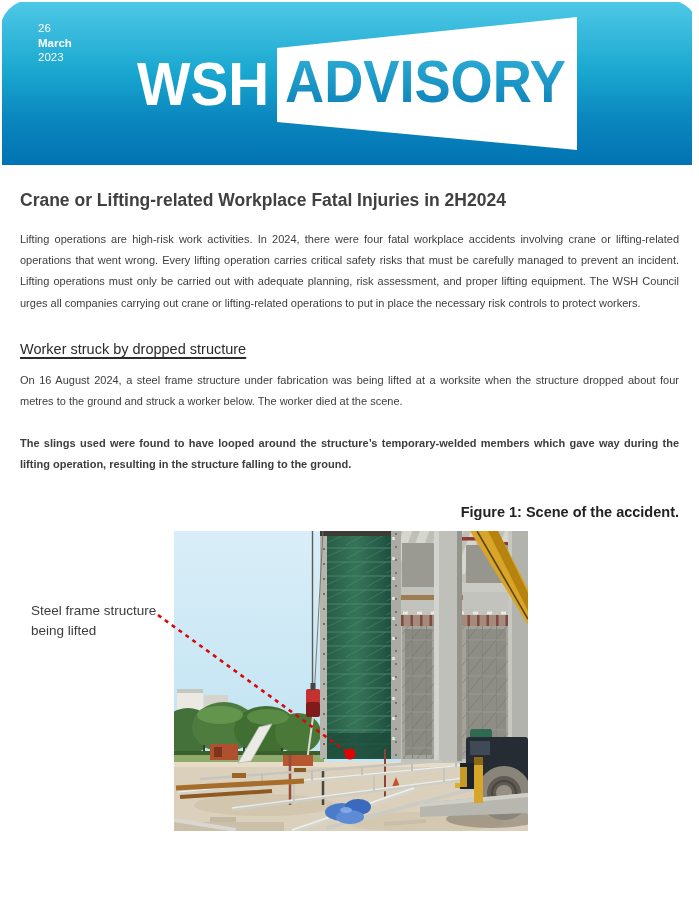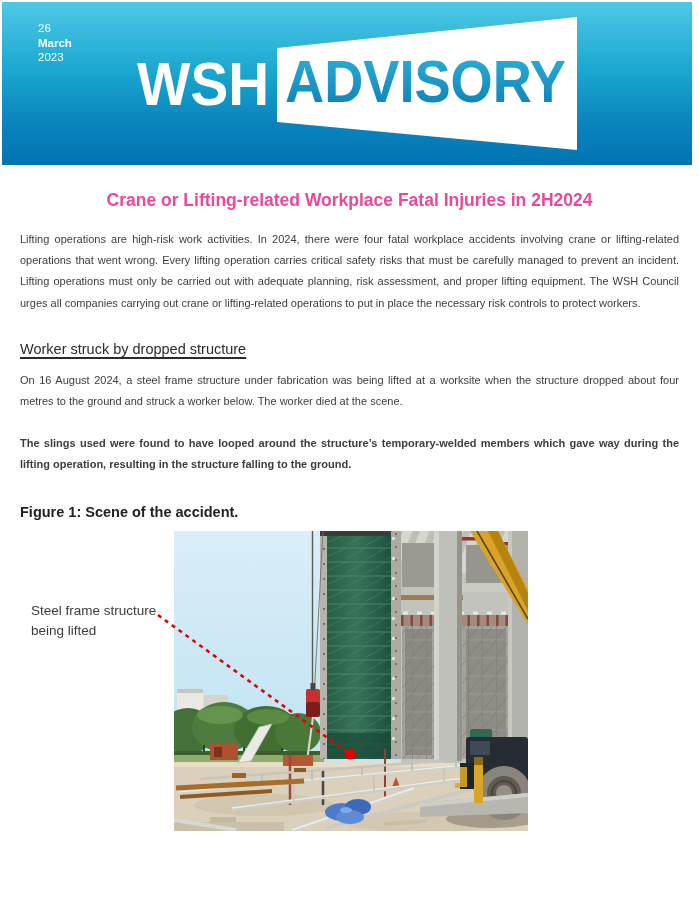--- a/index.html
+++ b/index.html
@@ -1,42 +1,42 @@
 <!DOCTYPE html>
 <html><head>
 <meta charset="utf-8">
 <style>
   html,body { margin:0; padding:0; background:#ffffff; }
   .page {
     position:relative; width:699px; height:913px; background:#ffffff;
-    font-family:"Liberation Sans", sans-serif; overflow:hidden;
+    font-family:"Liberation Sans", sans-serif; overflow:hidden;border-radius:31px;
   }
   
   .banner {
     position:absolute; left:2px; top:2px; width:690px; height:163px;
     background:linear-gradient(180deg,#4fc8e6 0%, #1aa8d0 42%, #0a86be 72%, #0273b2 100%);
   }
   .date-block { position:absolute; left:36px; top:19px; color:#ffffff; font-size:11.5px; line-height:14.5px; }
   .date-block .dm { font-weight:bold; }
   .logo-svg { position:absolute; left:133px; top:8px; width:450px; height:148px; }
   .logo-svg text { font-family:"Liberation Sans", sans-serif; font-weight:bold; }
   
   .content { position:absolute; left:20px; top:166px; width:659px; color:#3d3d3d; }
   .title {
     margin:23px 0 0; font-size:17.5px; line-height:23px; font-weight:bold;
-    color:#ec4899; text-align:center;
+    color:#404040; 
   }
   .para { margin:17px 0 0; font-size:11px; line-height:21.2px; text-align:justify; }
   .para.p2 { margin-top:10px; }
   .para.p3 { margin-top:21px;font-weight:bold; }
   .section-heading {
     margin:25px 0 0; font-size:14.5px; line-height:21px; font-weight:normal; color:#2b2b2b;
     text-decoration:underline; text-decoration-thickness:1.5px; text-underline-offset:3px;
   }
-  .caption { margin:26px 0 0; font-size:14.5px; line-height:21px; font-weight:bold; color:#222222; text-align:left; }
+  .caption { margin:26px 0 0; font-size:14.5px; line-height:21px; font-weight:bold; color:#222222; text-align:right; }
   
   .figure { position:relative; margin-top:8px; width:659px; height:368px; }
   .photo { position:absolute; left:154px; top:0; width:354px; height:300px; display:block; }
   .annot-label { position:absolute; left:11px; top:70px; font-size:13.5px; line-height:20px; color:#3c3c3c; }
   .annot-svg { position:absolute; left:0; top:0; width:659px; height:300px; pointer-events:none; }
 </style>
 </head>
 <body>
 
 <div class="page">

